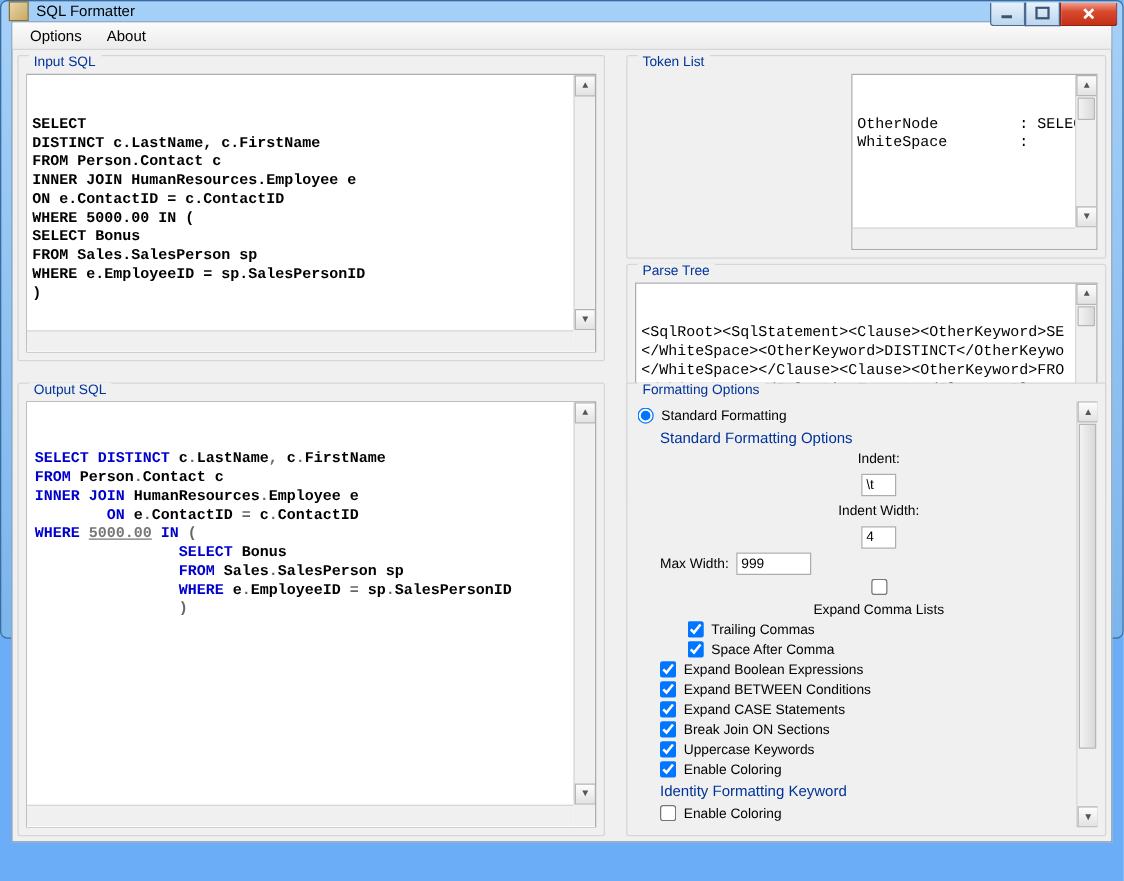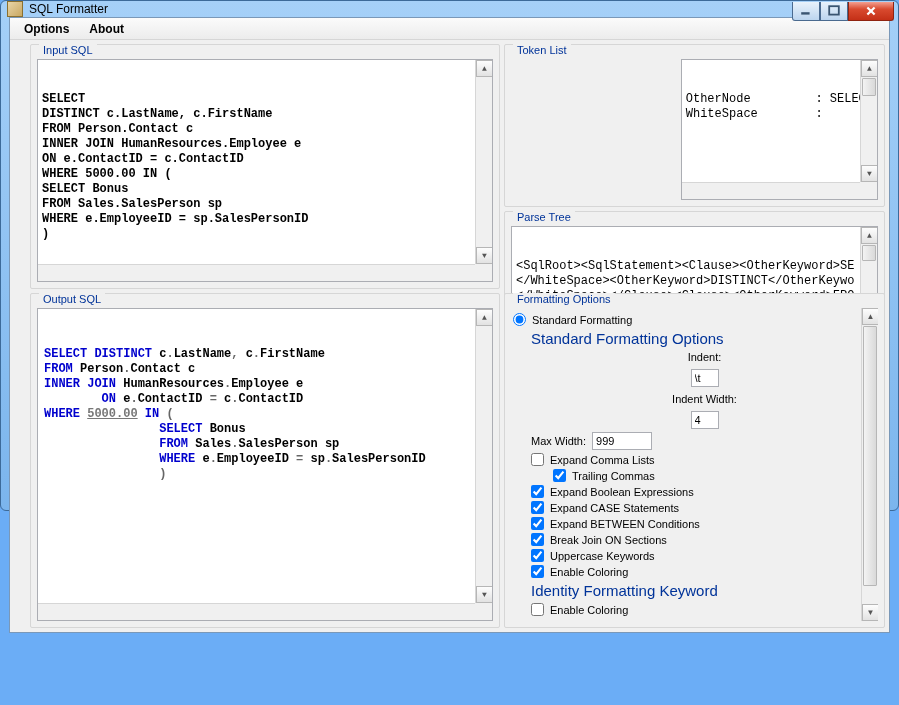--- a/index.html
+++ b/index.html
@@ -64,31 +64,29 @@
   height:22px;
   background:linear-gradient(to bottom,#fbfbfb,#ececec);
   border-bottom:1px solid #d6d6d6;
   display:flex;
   align-items:center;
   padding:0 4px;
 }
 .menubar .menu-item {
   padding:2px 10px;
   color:#000;
-  font-weight:bold;
 }
 .content {
   flex:1;
   display:grid;
   grid-template-columns: 470px 1fr;
   grid-template-rows: 245px 1fr;
-  gap:4px;
+  gap:17px;
   padding:4px;
   position:relative;
-  margin-left:16px;
 }
 .groupbox {
   border:1px solid #d6d6d6;
   border-radius:2px;
   padding:14px 6px 6px 6px;
   position:relative;
   background:#f0f0f0;
   display:flex;
   flex-direction:column;
 }
@@ -174,21 +172,21 @@
   position:relative;
   padding:2px 0 2px 2px;
 }
 .opts-scroll {
   position:absolute; right:0; top:0; bottom:0;
   width:17px; background:#f0f0f0;
   border-left:1px solid #d6d6d6;
 }
 .radio-row, .check-row { display:flex; align-items:center; gap:6px; margin:3px 0; color:#000; font-size:11px;}
 .radio-row input, .check-row input { width:13px; height:13px; }
-.sub-legend { color:#003399; font-size:15px; margin:4px 0 4px 18px; }
+.sub-legend { color:#003399; font-size:12px; margin:4px 0 4px 18px; }
 .field-row { display:flex; align-items:center; gap:6px; margin:3px 0 3px 18px; font-size:11px;}
 .field-row input[type=text] {
   border:1px solid #abadb3; background:#fff;
   font-size:11px; padding:1px 3px; height:18px;
 }
 .indent-opts { margin-left:16px; }
 .check-indent { margin-left:18px; }
 .check-sub { margin-left:40px; }
 </style>
 </head>
@@ -320,39 +318,43 @@
             <div class="field-row" style="margin-left:2px;flex-direction:column;">
               <span>Indent:</span>
               <input type="text" style="width: 28px;" value="\t">
               <span>Indent Width:</span>
               <input type="text" style="width: 28px;" value="4">
             </div>
             <div class="field-row" style="margin-left:2px;">
               <span>Max Width:</span>
               <input type="text" style="width: 60px;" value="999">
             </div>
-            <div class="check-row check-indent" style="margin-left:2px;">
+            <div class="check-row check-indent" style="margin-left:2px;flex-direction:column;">
               <input type="checkbox" id="c_ec" style="">
               <label>Expand Comma Lists</label>
             </div>
             <div class="check-row check-sub" style="margin-left:24px;">
               <input type="checkbox" id="c_tc" checked="" style="">
               <label>Trailing Commas</label>
             </div>
+            <div class="check-row check-sub" style="margin-left:24px;">
+              <input type="checkbox" id="c_sac" checked="" style="">
+              <label>Space After Comma</label>
+            </div>
             <div class="check-row check-indent" style="margin-left:2px;">
               <input type="checkbox" id="c_eb" checked="" style="">
               <label>Expand Boolean Expressions</label>
             </div>
             <div class="check-row check-indent" style="margin-left:2px;">
+              <input type="checkbox" id="c_btw" checked="" style="">
+              <label>Expand BETWEEN Conditions</label>
+            </div>
+            <div class="check-row check-indent" style="margin-left:2px;">
               <input type="checkbox" id="c_case" checked="" style="">
               <label>Expand CASE Statements</label>
-            </div>
-            <div class="check-row check-indent" style="margin-left:2px;">
-              <input type="checkbox" id="c_btw" checked="" style="">
-              <label>Expand BETWEEN Conditions</label>
             </div>
             <div class="check-row check-indent" style="margin-left:2px;">
               <input type="checkbox" id="c_bj" checked="" style="">
               <label>Break Join ON Sections</label>
             </div>
             <div class="check-row check-indent" style="margin-left:2px;">
               <input type="checkbox" id="c_uk" checked="" style="">
               <label>Uppercase Keywords</label>
             </div>
             <div class="check-row check-indent" style="margin-left:2px;">

